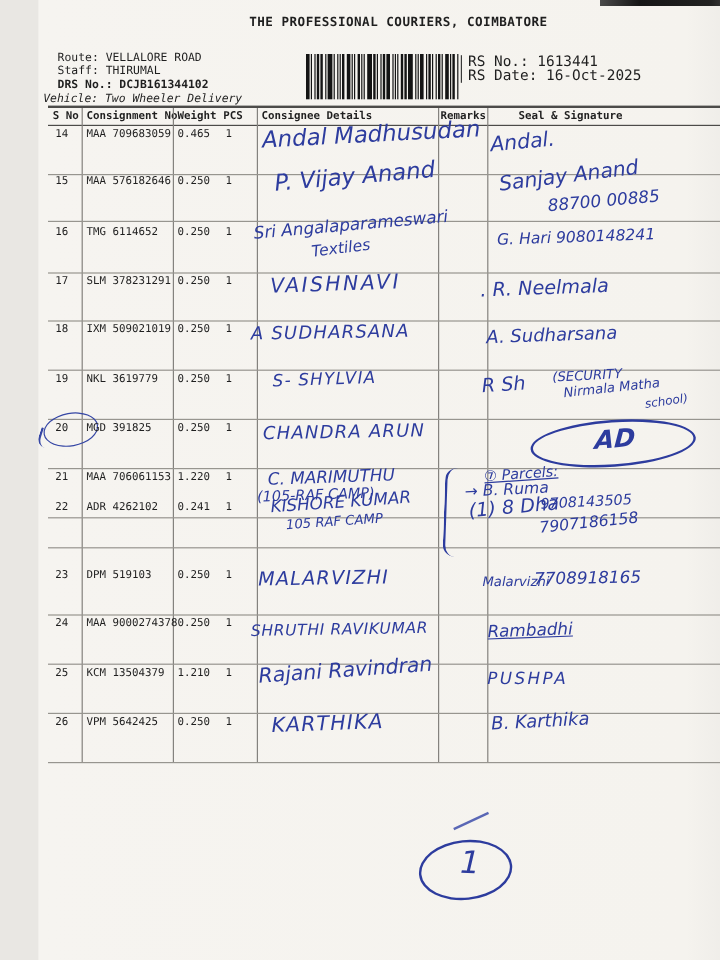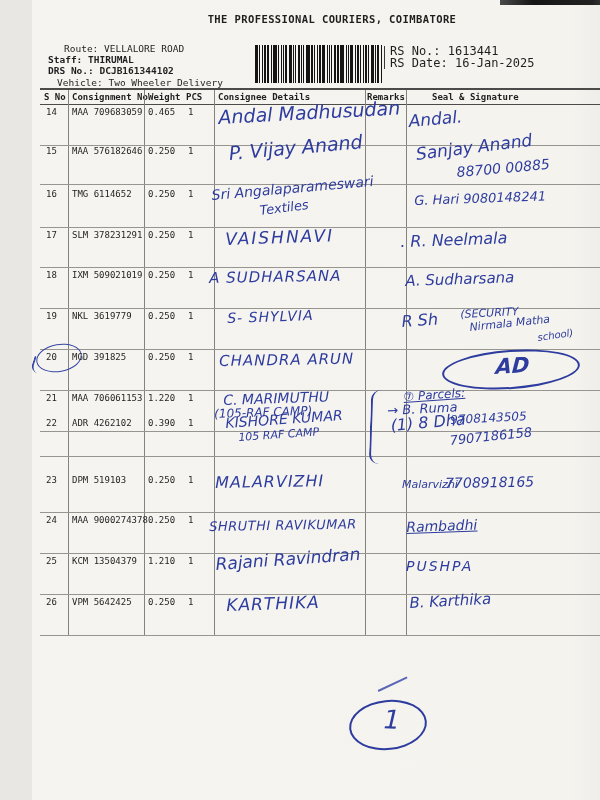--- a/index.html
+++ b/index.html
@@ -7,24 +7,24 @@
     position:relative;width:600px;height:800px;overflow:hidden;
     background:linear-gradient(90deg,#f6f4f0 0%,#f5f3ee 90%,#edebe7 97%,#dedcd8 100%);
     font-family:"DejaVu Sans Mono",monospace;color:#1f1f1f;margin-left:32px;
   }
   .scan-bar{position:absolute;top:0;left:468px;width:132px;height:5px;
     background:linear-gradient(90deg,#4a4a4a,#161616 25%,#222 70%,#6b6b6b 100%);}
   .title{position:absolute;left:0;width:600px;text-align:center;font-weight:bold;white-space:nowrap;}
   .t1{top:13px;font-size:10.5px;letter-spacing:.4px;}
   .t2{top:27px;font-size:11px;letter-spacing:.2px;}
   .info{position:absolute;font-size:9.5px;white-space:nowrap;}
-  .i-route{left:32px;top:43px;}
-  .i-staff{left:16px;top:54px;font-weight:bold;text-align:right;}
+  .i-route{left:16px;top:43px;}
+  .i-staff{left:16px;top:54px;font-weight:normal;text-align:right;}
   .i-drs{left:16px;top:65px;font-weight:bold;}
-  .i-veh{left:25px;top:77px;}
+  .i-veh{left:4px;top:77px;font-style:italic;}
   .rs-block{position:absolute;left:352px;top:46px;border-left:1.5px solid #3a3a3a;padding-left:5px;font-size:12px;line-height:11.5px;white-space:nowrap;}
   .barcode{position:absolute;left:223px;top:45px;width:127px;height:38px;}
   
   .rtable{position:absolute;left:8px;top:88px;width:574px;height:545px;border-top:2px solid #4c4b49;}
   .thead{position:absolute;left:0;top:0;width:574px;height:14px;border-bottom:1.5px solid #4c4b49;}
   .hcell{position:absolute;top:2px;font-size:9px;font-weight:bold;white-space:nowrap;}
   .h-sno{left:4px}.h-con{left:32px}.h-wt{left:108px}.h-pcs{left:146px}.h-cd{left:178px}.h-rem{left:327px}.h-seal{left:392px}
   .vline{position:absolute;top:0;height:545px;width:1px;background:#84827e;}
   .v1{left:28px}.v2{left:104px}.v3{left:174px}.v4{left:325px}.v5{left:366px}
   .tbody{position:absolute;left:0;top:0;width:574px;height:545px;}
@@ -146,21 +146,21 @@
         <rect x="113" y="0" width="1" height="38" fill="#141414"></rect>
         <rect x="116" y="0" width="3" height="38" fill="#141414"></rect>
         <rect x="120" y="0" width="1" height="38" fill="#141414"></rect>
         <rect x="122" y="0" width="2" height="38" fill="#141414"></rect>
         <rect x="126" y="0" width="4" height="38" fill="#141414"></rect>
       </svg>
   </div>
 
   <div class="rs-block">
     <div>RS No.: 1613441</div>
-    <div>RS Date: 16-Jan-2025</div>
+    <div>RS Date: 16-Oct-2025</div>
   </div>
 
   <div class="rtable">
     <div class="thead">
       <span class="hcell h-sno">S No</span>
       <span class="hcell h-con">Consignment No</span>
       <span class="hcell h-wt">Weight</span>
       <span class="hcell h-pcs">PCS</span>
       <span class="hcell h-cd">Consignee Details</span>
       <span class="hcell h-rem">Remarks</span>
@@ -242,21 +242,21 @@
           <span class="print c-pcs">1</span>
           <span class="hw cw0">C. MARIMUTHU</span>
           <span class="hw cw1">(105-RAF CAMP)</span>
           <span class="hw sw0">⑦ Parcels:</span>
           <span class="hw sw1">→ B. Ruma</span>
           <span class="hw sw2">9708143505</span>
         </div>
         <div class="row r22" style="top: 325px;">
           <span class="print c-sno">22</span>
           <span class="print c-con">ADR 4262102</span>
-          <span class="print c-wt">0.390</span>
+          <span class="print c-wt">0.241</span>
           <span class="print c-pcs">1</span>
           <span class="hw cw0">KISHORE KUMAR</span>
           <span class="hw cw1">105 RAF CAMP</span>
           <span class="hw sw0">(1) 8 Dha</span>
           <span class="hw sw1">7907186158</span>
         </div>
         <div class="row r23" style="top: 381.615px;">
           <span class="print c-sno">23</span>
           <span class="print c-con">DPM 519103</span>
           <span class="print c-wt">0.250</span>

